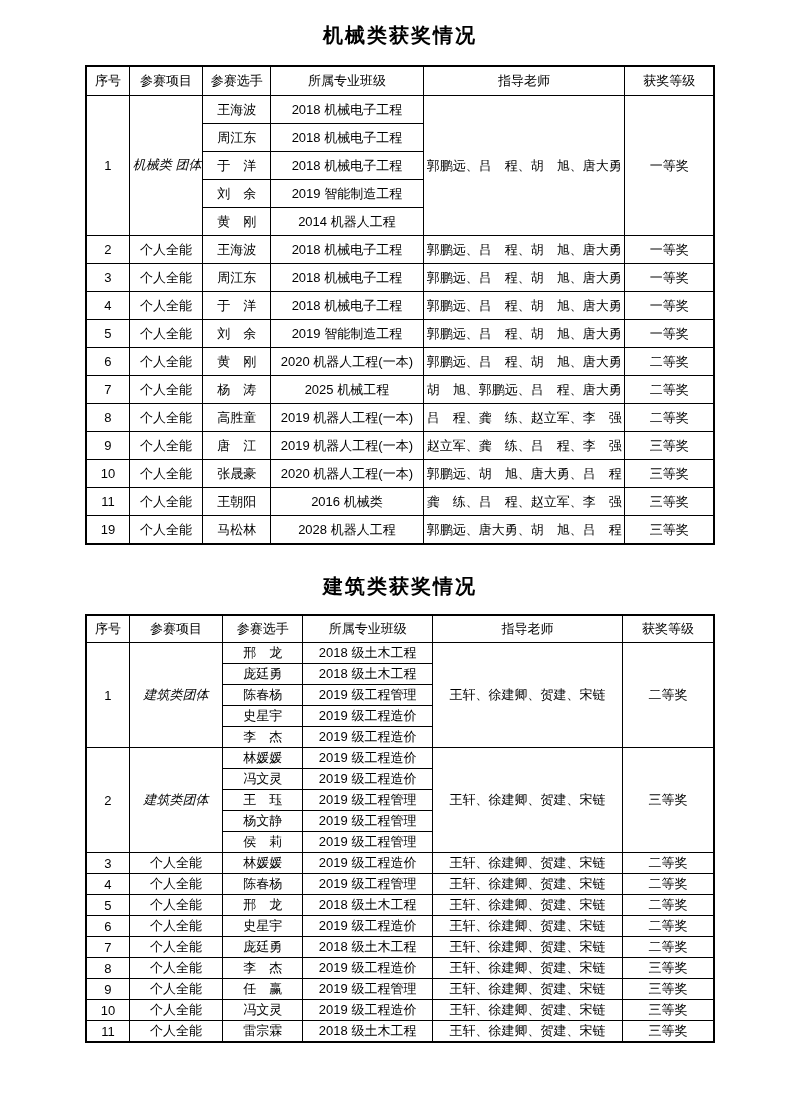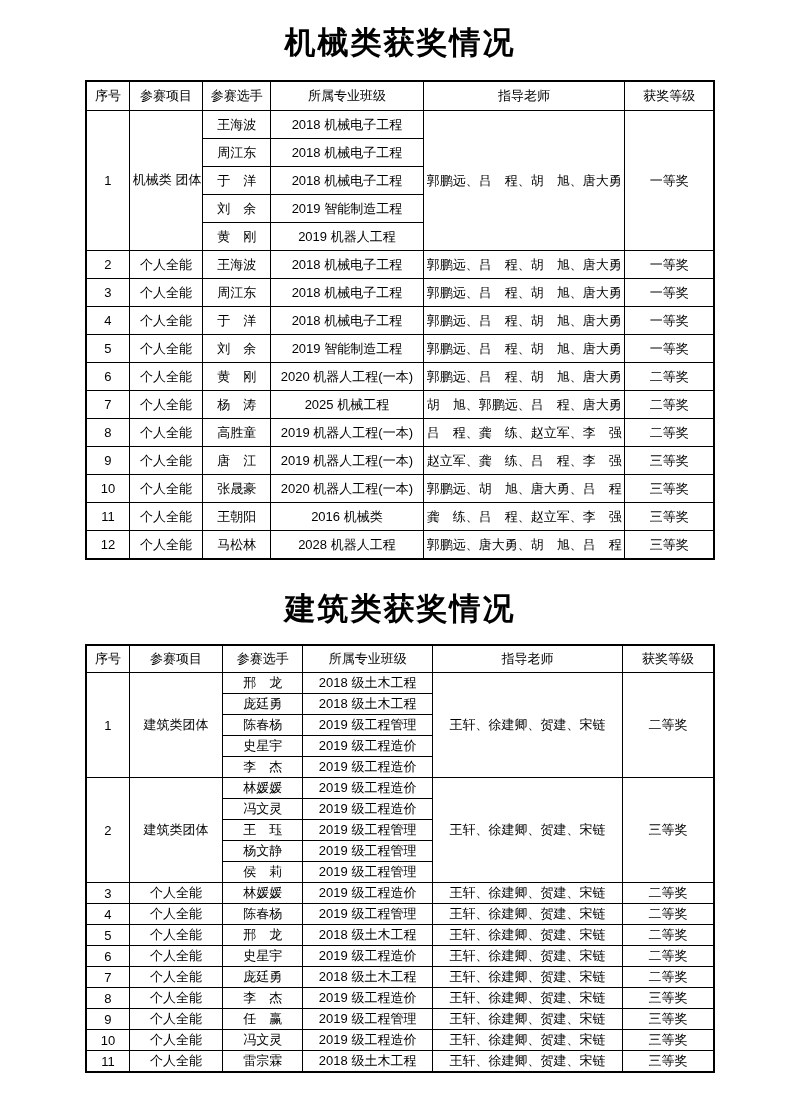--- a/index.html
+++ b/index.html
@@ -4,21 +4,21 @@
 <style>
   html,body{margin:0;padding:0;background:#fff;}
   body{
     width:800px;height:1109px;
     font-family:"Liberation Sans","DejaVu Sans",sans-serif;
     color:#000;
   }
   .page{width:800px;height:1109px;overflow:hidden;}
   h1.doc-title{
     text-align:center;
-    font-size:31px;
+    font-size:20px;
     font-weight:900;
     letter-spacing:2px;
     margin:0;
   }
   #title-1{padding-top:22px;}
   #title-2{padding-top:28px;}
   table.awards{
     border-collapse:collapse;
     table-layout:fixed;
     width:630px;
@@ -35,21 +35,21 @@
     overflow:hidden;
     white-space:nowrap;
   }
   #table-1{margin-top:16px;}
   #table-2{margin-top:14px;}
   #table-1 th{height:28px;}
   #table-1 td{height:27px;}
   #table-2 th{height:26px;}
   #table-2 td{height:20px;}
   td.align-left{text-align:left;padding-left:9px;}
-  td.multiline{white-space:pre-line;line-height:1.45;}
+  td.multiline{white-space:pre-line;line-height:1.45;font-style:italic;}
 </style>
 </head>
 <body>
 
 <div class="page">
 
   <section>
     <h1 class="doc-title" id="title-1">机械类获奖情况</h1>
     <table class="awards" id="table-1">
         <colgroup>
@@ -87,21 +87,21 @@
           <tr>
             <td>于　洋</td>
             <td class="align-left">2018 机械电子工程</td>
           </tr>
           <tr>
             <td>刘　余</td>
             <td class="align-left">2019 智能制造工程</td>
           </tr>
           <tr>
             <td>黄　刚</td>
-            <td class="align-left">2019 机器人工程</td>
+            <td class="align-left">2014 机器人工程</td>
           </tr>
           <tr>
             <td>2</td>
             <td>个人全能</td>
             <td>王海波</td>
             <td class="align-left">2018 机械电子工程</td>
             <td class="align-left">郭鹏远、吕　程、胡　旭、唐大勇</td>
             <td>一等奖</td>
           </tr>
           <tr>
@@ -170,21 +170,21 @@
           </tr>
           <tr>
             <td>11</td>
             <td>个人全能</td>
             <td>王朝阳</td>
             <td class="align-left">2016 机械类</td>
             <td class="align-left">龚　练、吕　程、赵立军、李　强</td>
             <td>三等奖</td>
           </tr>
           <tr>
-            <td>12</td>
+            <td>19</td>
             <td>个人全能</td>
             <td>马松林</td>
             <td class="align-left">2028 机器人工程</td>
             <td class="align-left">郭鹏远、唐大勇、胡　旭、吕　程</td>
             <td>三等奖</td>
           </tr>
         </tbody>
       </table>
   </section>
 

